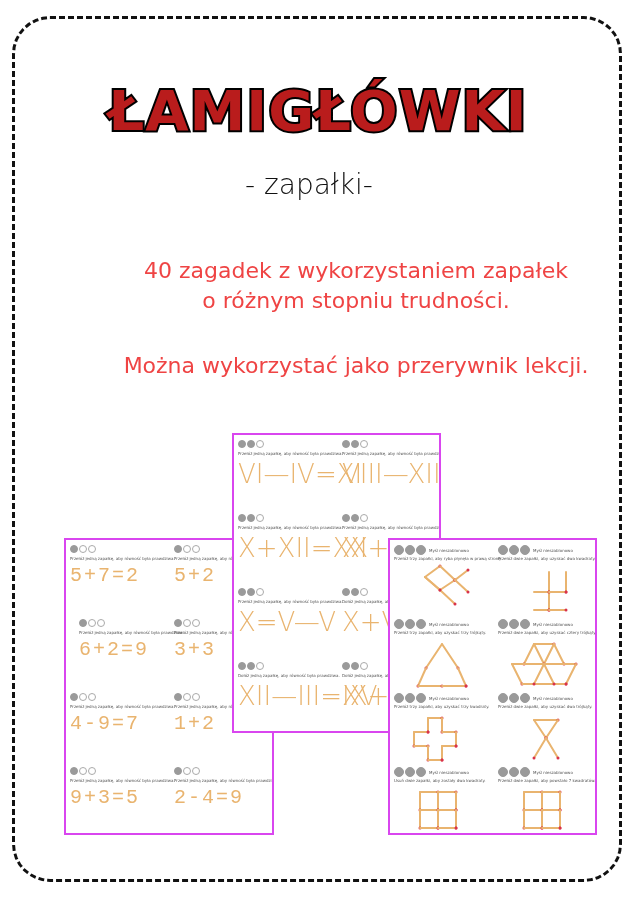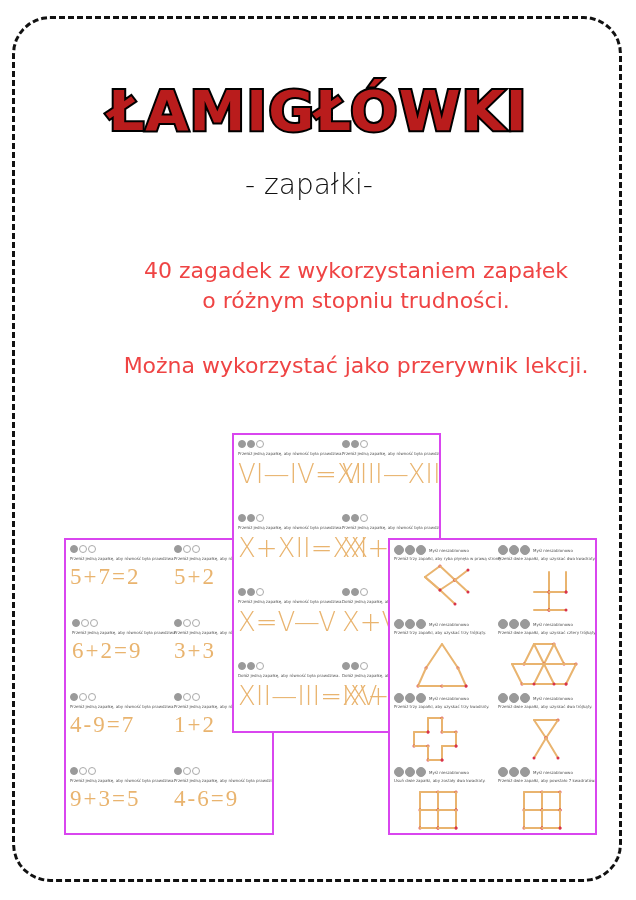--- a/index.html
+++ b/index.html
@@ -17,21 +17,21 @@
   .sheet-mid { left:232px; top:433px; width:209px; height:300px; z-index:2; }
   .sheet-right { left:388px; top:538px; width:209px; height:297px; z-index:3; }
 
   .cell { position:absolute; width:104px; height:74px; }
   .dots { position:absolute; left:4px; top:3px; display:flex; gap:1px; align-items:center; }
   .dot { width:8px; height:8px; border-radius:50%; border:1px solid #aaa; box-sizing:border-box; }
   .dot.on { background:#9a9a9a; border-color:#9a9a9a; }
   .dot.big { width:10px; height:10px; }
   .lvl { font-size:4px; color:#555; margin-left:2px; }
   .instr { position:absolute; left:4px; top:14px; font-size:4px; color:#555; white-space:nowrap; }
-  .eq { position:absolute; left:4px; top:22px; font-size:23px; color:#e9b46f; font-family:Liberation Serif, serif; letter-spacing:2px; white-space:nowrap; font-weight:300; }
+  .eq { position:absolute; left:4px; top:22px; font-size:20px; color:#e9b46f; font-family:Liberation Mono, monospace; letter-spacing:2px; white-space:nowrap; font-weight:300; }
   .eq.roman { font-family:"DejaVu Sans", sans-serif; font-size:26px; letter-spacing:0; }
   svg.shape { position:absolute; left:0; top:20px; }
 </style>
 </head>
 <body>
 
 <div class="frame"></div>
 
 <div class="title">ŁAMIGŁÓWKI</div>
 <div class="subtitle">- zapałki-</div>
@@ -54,21 +54,21 @@
     </div>
     <div class="cell" style="left:104px;top:2px">
       <div class="dots">
         <span class="dot on "></span>
         <span class="dot  "></span>
         <span class="dot  "></span>
       </div>
       <div class="instr">Przełóż jedną zapałkę, aby równość była prawdziwa.</div>
       <div class="eq ">5+2</div>
     </div>
-    <div class="cell" style="left:2px;top:76px">
+    <div class="cell" style="left:9px;top:76px">
       <div class="dots">
         <span class="dot on "></span>
         <span class="dot  "></span>
         <span class="dot  "></span>
       </div>
       <div class="instr">Przełóż jedną zapałkę, aby równość była prawdziwa.</div>
       <div class="eq ">6+2=9</div>
     </div>
     <div class="cell" style="left:104px;top:76px">
       <div class="dots">
@@ -106,21 +106,21 @@
       <div class="instr">Przełóż jedną zapałkę, aby równość była prawdziwa.</div>
       <div class="eq ">9+3=5</div>
     </div>
     <div class="cell" style="left:104px;top:224px">
       <div class="dots">
         <span class="dot on "></span>
         <span class="dot  "></span>
         <span class="dot  "></span>
       </div>
       <div class="instr">Przełóż jedną zapałkę, aby równość była prawdziwa.</div>
-      <div class="eq ">4-6=9</div>
+      <div class="eq ">2-4=9</div>
     </div>
   </div>
 
 <div class="sheet sheet-mid" id="sheet-mid">
     <div class="cell" style="left:0px;top:2px">
       <div class="dots">
         <span class="dot on "></span>
         <span class="dot on "></span>
         <span class="dot  "></span>
       </div>

